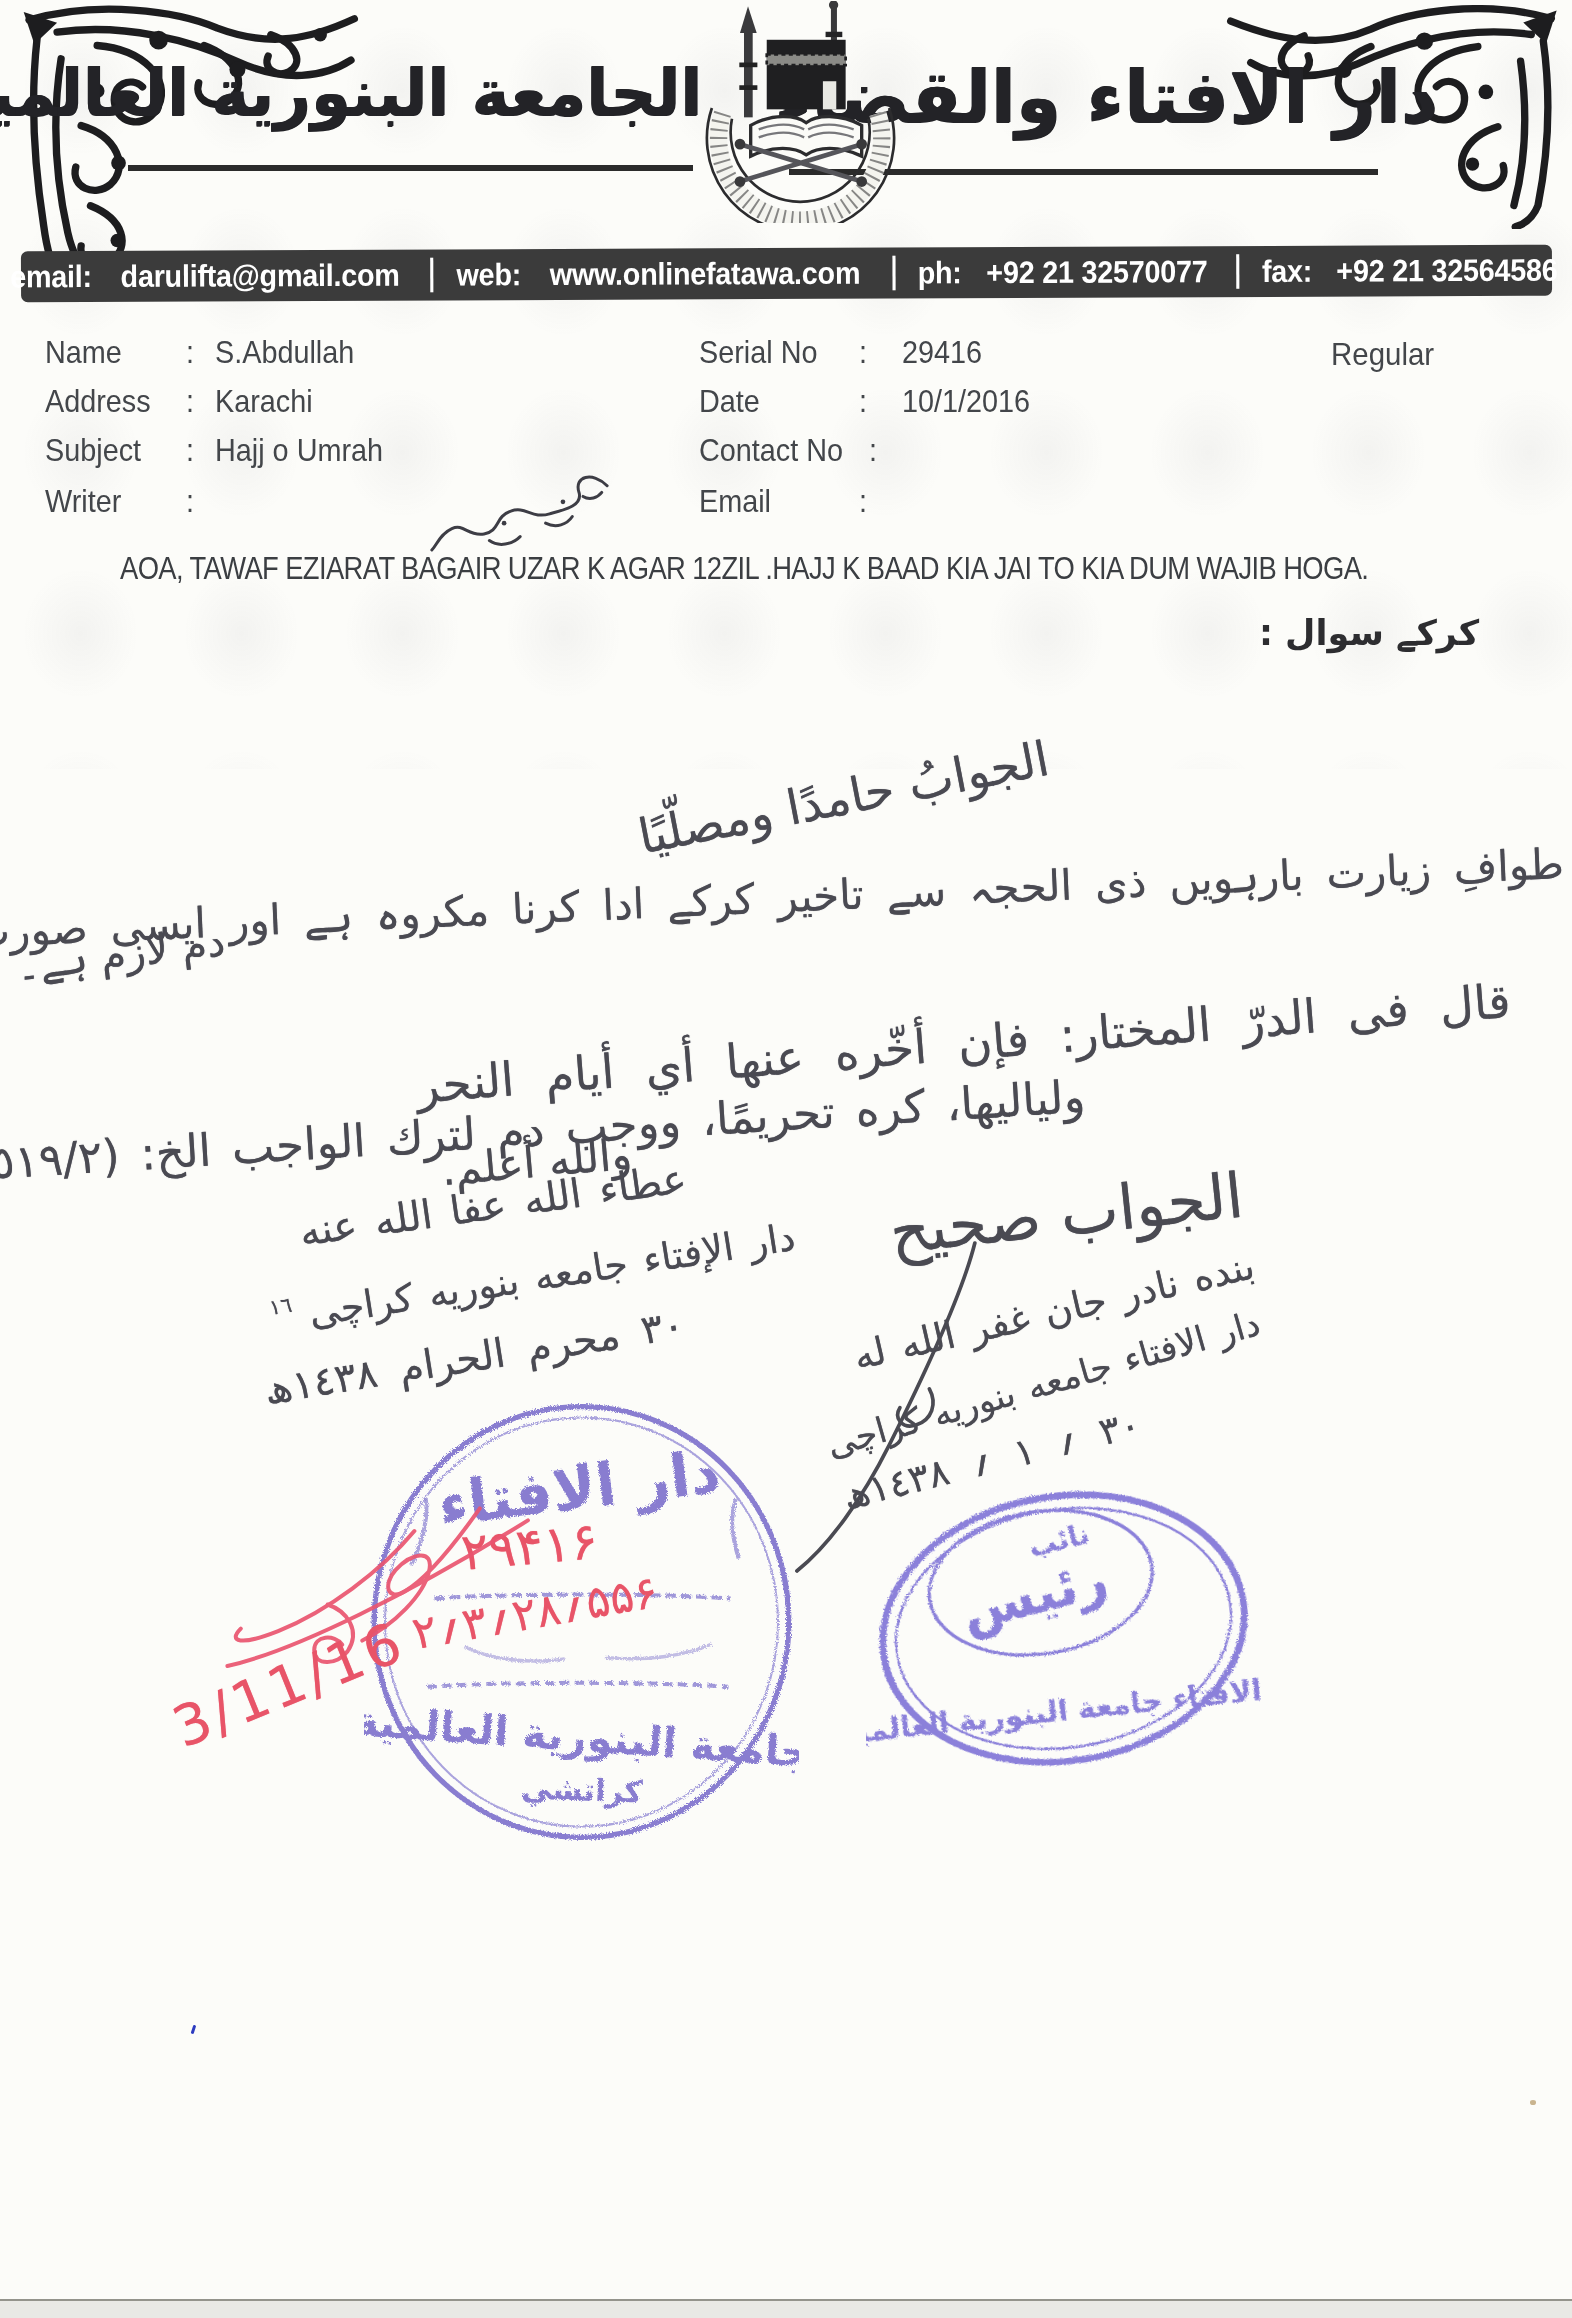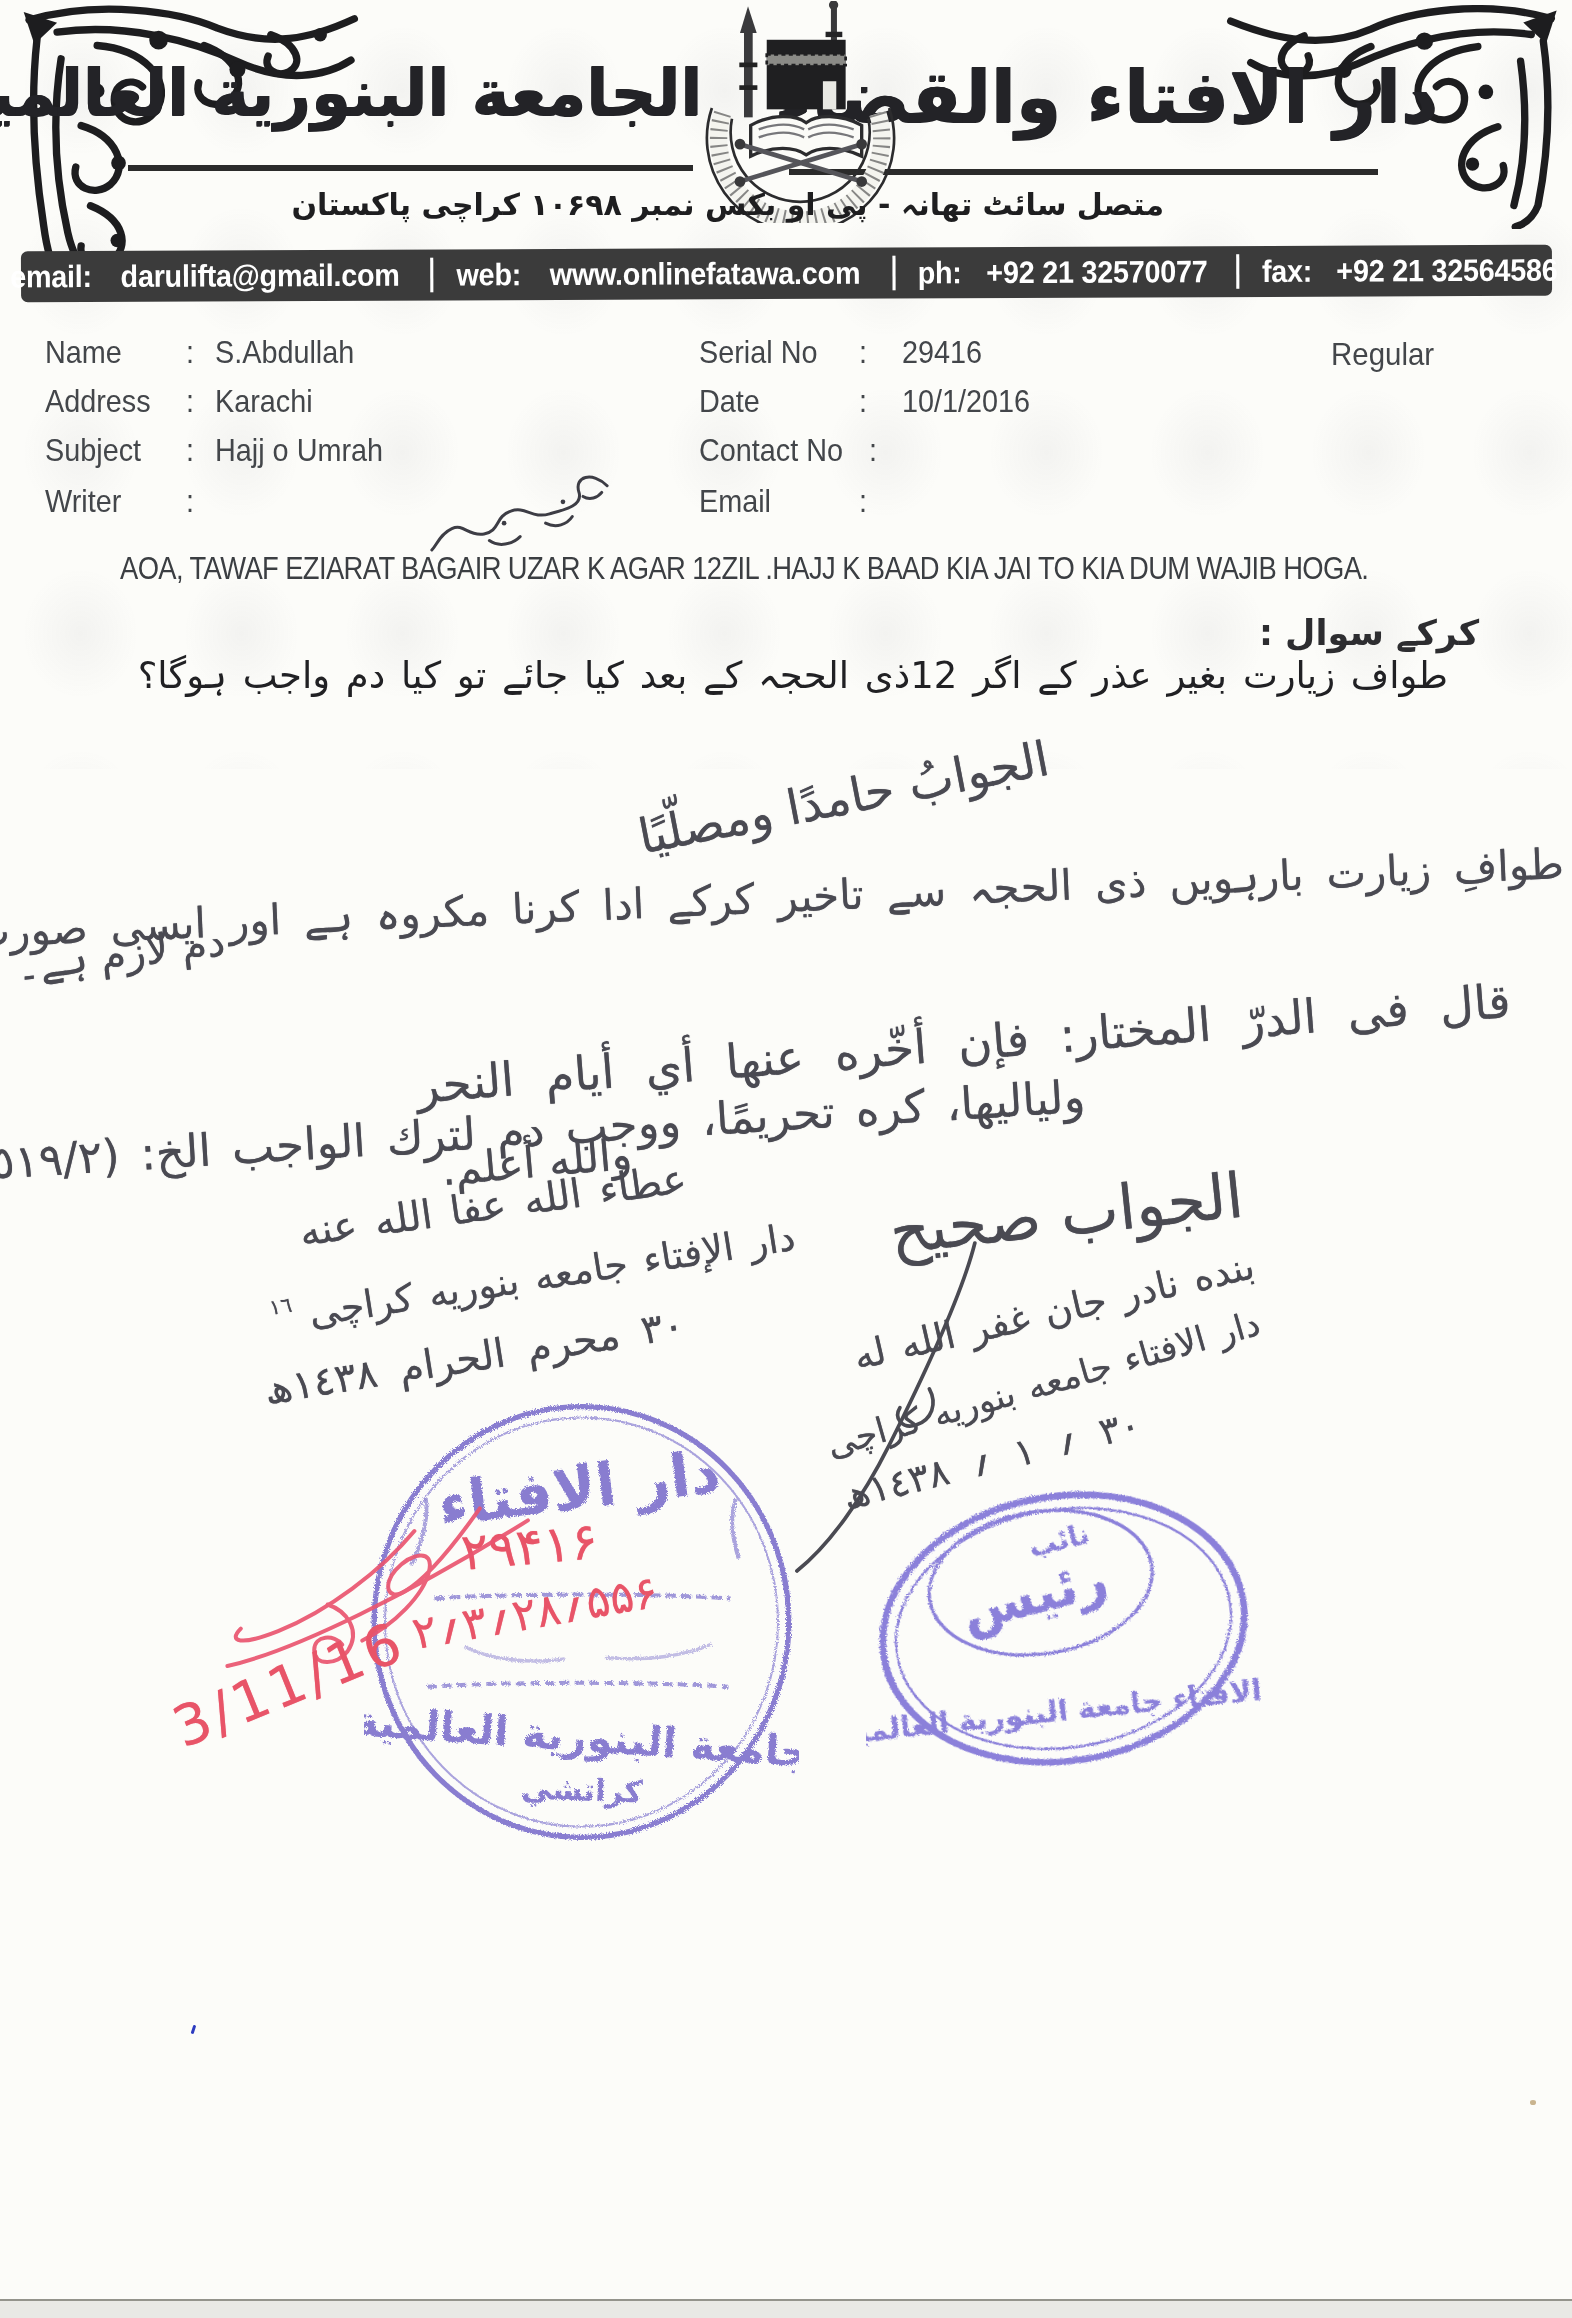--- a/index.html
+++ b/index.html
@@ -159,21 +159,20 @@
     <path d="M128,186 C160,168 196,170 211,182 C226,170 262,168 294,186 L294,232 C260,216 228,218 211,230 C194,218 162,216 128,232 Z" fill="#fbfbf7" stroke="#2c2c2e" stroke-width="5"></path>
     <path d="M140,192 C168,182 192,184 208,192 M140,204 C168,194 192,196 208,204 M214,192 C230,184 254,182 282,192 M214,204 C230,196 254,194 282,204" stroke="#77777a" stroke-width="3.5" fill="none"></path>
 
     <path d="M118,268 L288,216 M288,268 L118,216" stroke="#55555a" stroke-width="7"></path>
     <circle cx="112" cy="270" r="8" fill="#39393b"></circle>
       <circle cx="294" cy="270" r="8" fill="#39393b"></circle>
     <circle cx="112" cy="214" r="8" fill="#39393b"></circle>
       <circle cx="294" cy="214" r="8" fill="#39393b"></circle>
   </svg>
 
-  <div class="abs address-line">متصل سائٹ تھانہ - پی او بکس نمبر ۱۰۶۹۸ کراچی پاکستان</div>
 
   <div class="abs contact-bar">
     <span class="seg">email:</span>
     <span class="seg">darulifta@gmail.com</span>
     <span class="sep">|</span>
     <span class="seg">web:</span>
     <span class="seg">www.onlinefatawa.com</span>
     <span class="sep">|</span>
     <span class="seg">ph:</span>
     <span class="seg">+92 21 32570077</span>
@@ -219,21 +218,20 @@
       <path d="M180,84 C196,92 212,86 220,74"></path>
       <path d="M96,110 C110,120 130,116 142,104"></path>
       <path d="M236,44 C246,50 258,46 264,38"></path>
     </g>
     <circle cx="206" cy="52" r="3.5" fill="#3d3d45"></circle>
     <circle cx="118" cy="84" r="3.5" fill="#3d3d45"></circle>
   </svg>
 
   <div class="abs roman-q">AOA, TAWAF EZIARAT BAGAIR UZAR K AGAR 12ZIL .HAJJ K BAAD KIA JAI TO KIA DUM WAJIB HOGA.</div>
   <div class="abs urdu tarjuma">کرکے سوال :</div>
-  <div class="abs urdu urdu-q">طواف زیارت بغیر عذر کے اگر 12ذی الحجہ کے بعد کیا جائے تو کیا دم واجب ہوگا؟</div>
 
   <div class="abs hand ans-opening">الجوابُ حامدًا ومصلّيًا</div>
   <div class="abs hand ans-line1">طوافِ زیارت بارہویں ذی الحجہ سے تاخیر کرکے ادا کرنا مکروہ ہے اور ایسی صورت میں</div>
   <div class="abs hand ans-line2">دم لازم ہے۔</div>
   <div class="abs hand quote1">قال فى الدرّ المختار: فإن أخّره عنها أي أيام النحر</div>
   <div class="abs hand quote2">ولياليها، كره تحريمًا، ووجب دم لترك الواجب الخ: (٥١٩/٢).</div>
   <div class="abs hand closing">والله أعلم.</div>
 
   <div class="abs hand mufti-name">عطاء الله عفا الله عنه</div>
   <div class="abs hand mufti-office">

